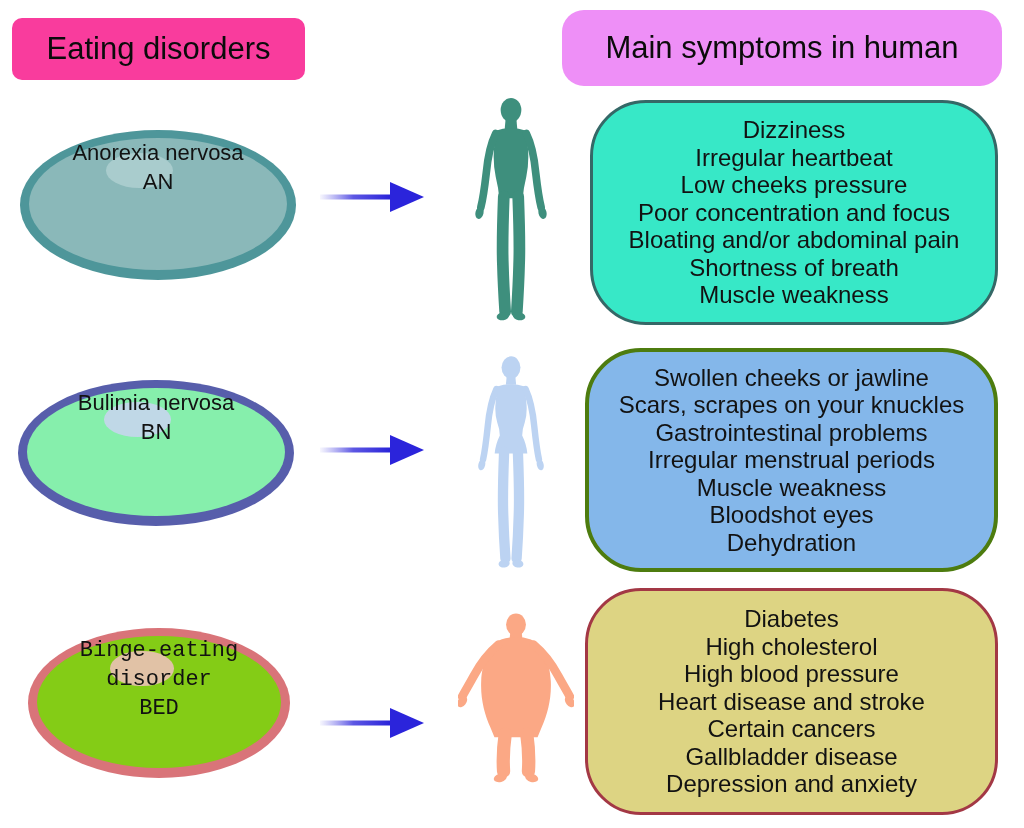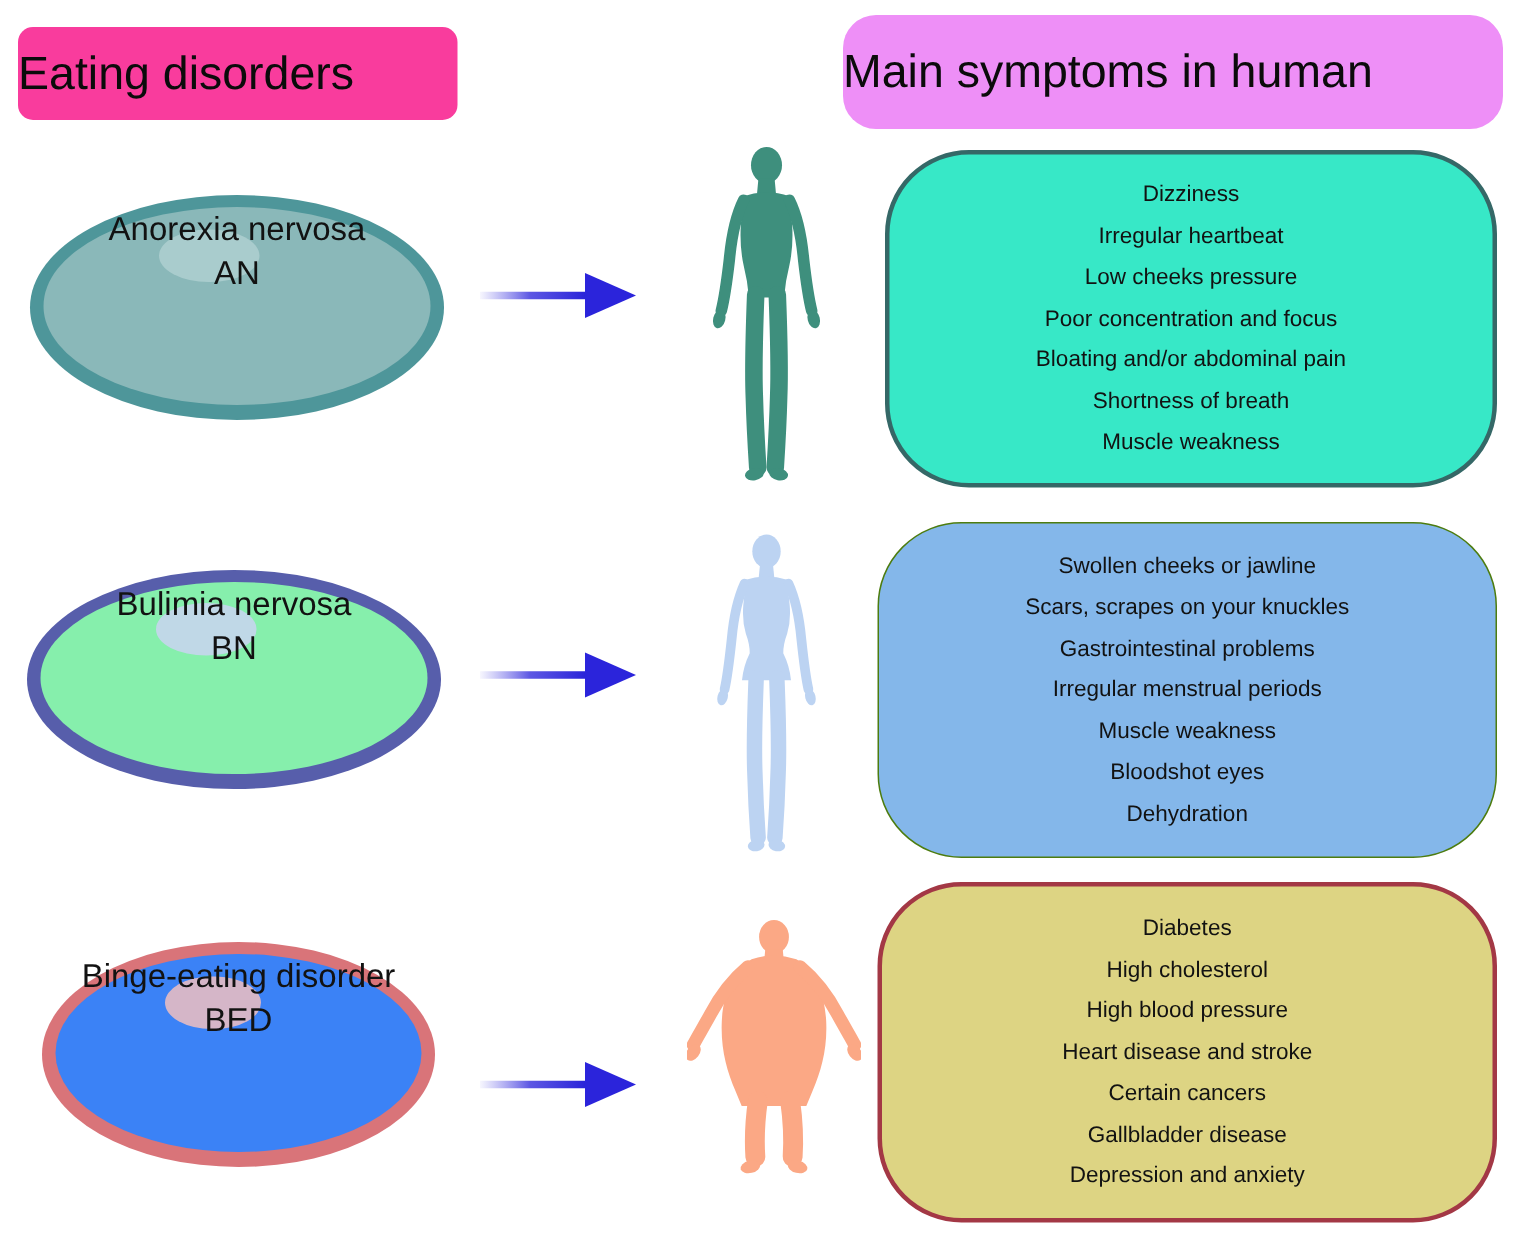--- a/index.html
+++ b/index.html
@@ -4,21 +4,21 @@
 <style>
   html, body { margin: 0; padding: 0; background: #ffffff; }
   body {
     width: 1024px; height: 828px; position: relative; overflow: hidden;
     font-family: "Liberation Sans", sans-serif; color: #121212;
   }
   .abs { position: absolute; }
 
   
   .hdr {
-    display: flex; align-items: center; justify-content: flex-start;
+    display: flex; align-items: center; justify-content: center;
     font-size: 31px; color: #0b0b0b;
   }
   .hdr-left  { left: 12px;  top: 18px; width: 293px; height: 62px; background: #F93C9D; border-radius: 10px; }
   .hdr-right { left: 562px; top: 10px; width: 440px; height: 76px; background: #EE8FF7; border-radius: 22px; }
 
   
   .ellipse { border-radius: 50%; }
   .ellipse .inner {
     position: absolute; left: 9px; top: 8px; right: 9px; bottom: 10px;
     border-radius: 50%;
@@ -29,32 +29,32 @@
     position: absolute; left: 30%; top: 11%; width: 26%; height: 27%;
     border-radius: 50%; opacity: .85;
   }
   .e1 { left: 20px; top: 130px; width: 276px; height: 150px; background: #4E969A; }
   .e1 .inner { background: #8AB8B9; }
   .e1 .shine { background: #AECFD0; }
   .e2 { left: 18px; top: 380px; width: 276px; height: 146px; background: #575EAB; }
   .e2 .inner { background: #86efac; }
   .e2 .shine { background: #CAD3F1; }
   .e3 { left: 28px; top: 628px; width: 262px; height: 150px; background: #D97479; }
-  .e3 .inner { background: #3b82f6; }
+  .e3 .inner { background: #84cc16; font-family: Liberation Mono, monospace; }
   .e3 .shine { background: #F1BFC0; }
   .ellipse-label { position: relative; z-index: 2; }
 
   
   .symbox {
     border-radius: 56px; box-sizing: border-box;
     display: flex; flex-direction: column; align-items: center; justify-content: center;
-    text-align: right; font-size: 15px; line-height: 27.5px; padding: 10px 18px;
+    text-align: right; font-size: 24px; line-height: 27.5px; padding: 10px 18px;
   }
   .b1 { left: 590px; top: 100px; width: 408px; height: 225px; background: #37E8C7; border: 3px solid #356867; }
-  .b2 { left: 585px; top: 348px; width: 413px; height: 224px; background: #84B7EA; border: 1px solid #4d7c0f; }
+  .b2 { left: 585px; top: 348px; width: 413px; height: 224px; background: #84B7EA; border: 4px solid #4d7c0f; }
   .b3 { left: 585px; top: 588px; width: 413px; height: 227px; background: #DDD483; border: 3px solid #A33845; }
 
   
   .arrow1 { left: 318px; top: 179px; }
   .arrow2 { left: 318px; top: 432px; }
   .arrow3 { left: 318px; top: 705px; }
 
   
   .fig1 { left: 466px; top: 93px; }
   .fig2 { left: 468px; top: 352px; }

